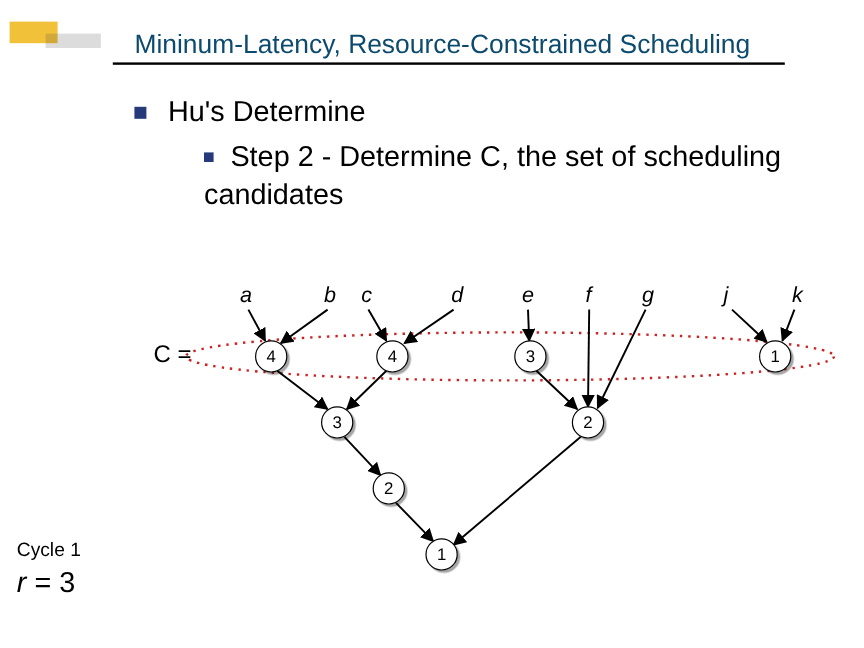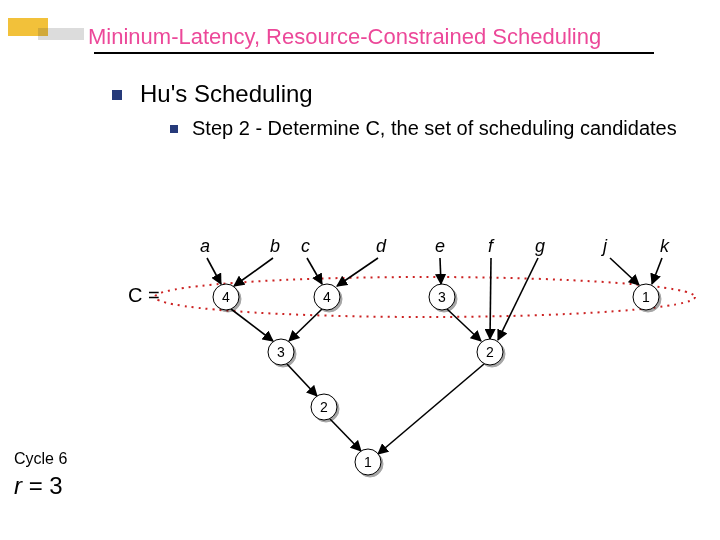--- a/index.html
+++ b/index.html
@@ -1,49 +1,49 @@
 <!DOCTYPE html>
 <html><head>
 <meta charset="utf-8">
 <style>
   body{margin:0;font-family:Arial,Helvetica,sans-serif;background:#fff;color:#000}
   .slide{position:relative;width:720px;height:540px}
   .accent{position:absolute;left:8px;top:18px;width:78px;height:22px}
   .accent::before{content:"";position:absolute;left:0;top:0;width:40px;height:18px;background:#f2c13a}
   .accent::after{content:"";position:absolute;left:30px;top:10px;width:46px;height:12px;background:rgba(60,60,60,.18)}
-  .title{position:absolute;left:88px;top:24px;font-size:22px;color:#ec4899}
+  .title{position:absolute;left:112px;top:24px;font-size:22px;color:#0c4a6e}
   .uline{position:absolute;left:94px;top:52px;width:560px;height:2px;background:#000}
   .b1{position:absolute;left:112px;top:80px;font-size:24px}
   .b1 .sq{display:inline-block;width:10px;height:10px;background:#263a7a;margin:0 18px 2px 0;vertical-align:middle}
-  .b2{position:absolute;left:170px;top:115px;font-size:20px;width:510px;line-height:1.35}
+  .b2{position:absolute;left:170px;top:115px;font-size:24px;width:510px;line-height:1.35}
   .b2 .sq{display:inline-block;width:8px;height:8px;background:#263a7a;margin:0 14px 2px 0;vertical-align:middle}
   .cycle{position:absolute;left:14px;top:450px;font-size:16px}
   .r{position:absolute;left:14px;top:472px;font-size:24px}
   .r i{font-style:italic}
   svg{position:absolute;left:0;top:0}
   .lab{font:italic 18px Arial}
   .clab{font:20px Arial}
   .n{font:14px Arial;text-anchor:middle;dominant-baseline:central}
 </style>
 </head>
 <body>
 <div class="slide">
 
 <div class="accent"></div>
 <div class="title">Mininum-Latency, Resource-Constrained Scheduling</div>
 <div class="uline"></div>
 
 <div class="b1">
-  <span class="sq"></span><span>Hu's Scheduling</span>
+  <span class="sq"></span><span>Hu's Determine</span>
 </div>
 <div class="b2">
   <span class="sq"></span><span>Step 2 - Determine C, the set of scheduling candidates</span>
 </div>
 
-<div class="cycle">Cycle 6</div>
+<div class="cycle">Cycle 1</div>
 <div class="r"><i>r</i> = 3</div>
 
 <svg width="720" height="540">
   <defs>
     <marker id="ah" viewBox="0 0 10 10" refX="9" refY="5" markerWidth="7" markerHeight="7" orient="auto-start-reverse">
       <path d="M0,0 L10,5 L0,10 z" fill="#000"></path>
     </marker>
     <filter id="sh" x="-20%" y="-20%" width="140%" height="140%">
       <feDropShadow dx="2" dy="2" stdDeviation="0" flood-opacity="0.35"></feDropShadow>
     </filter>

